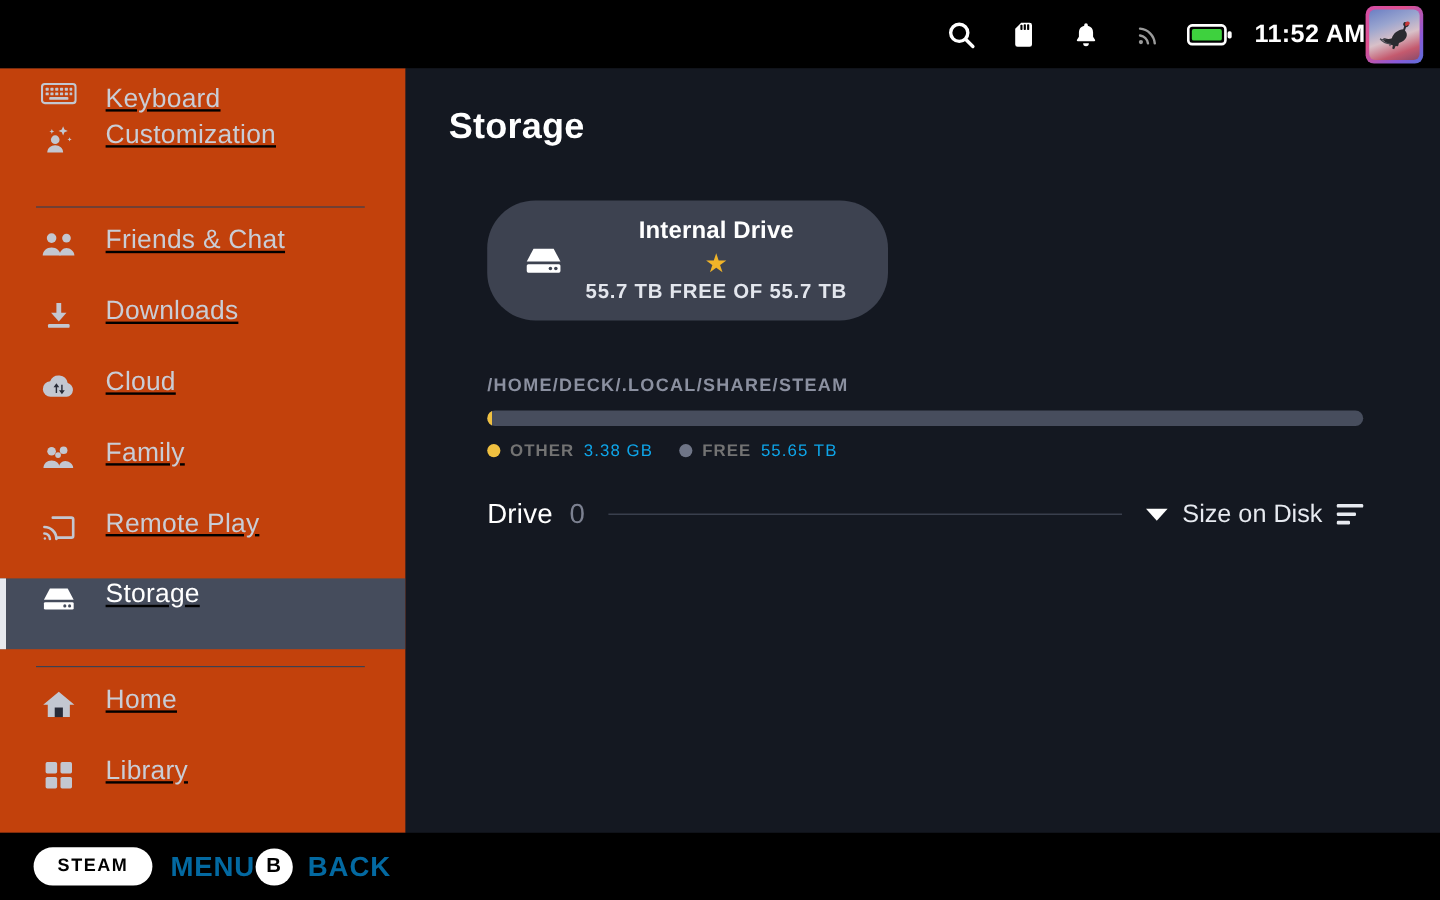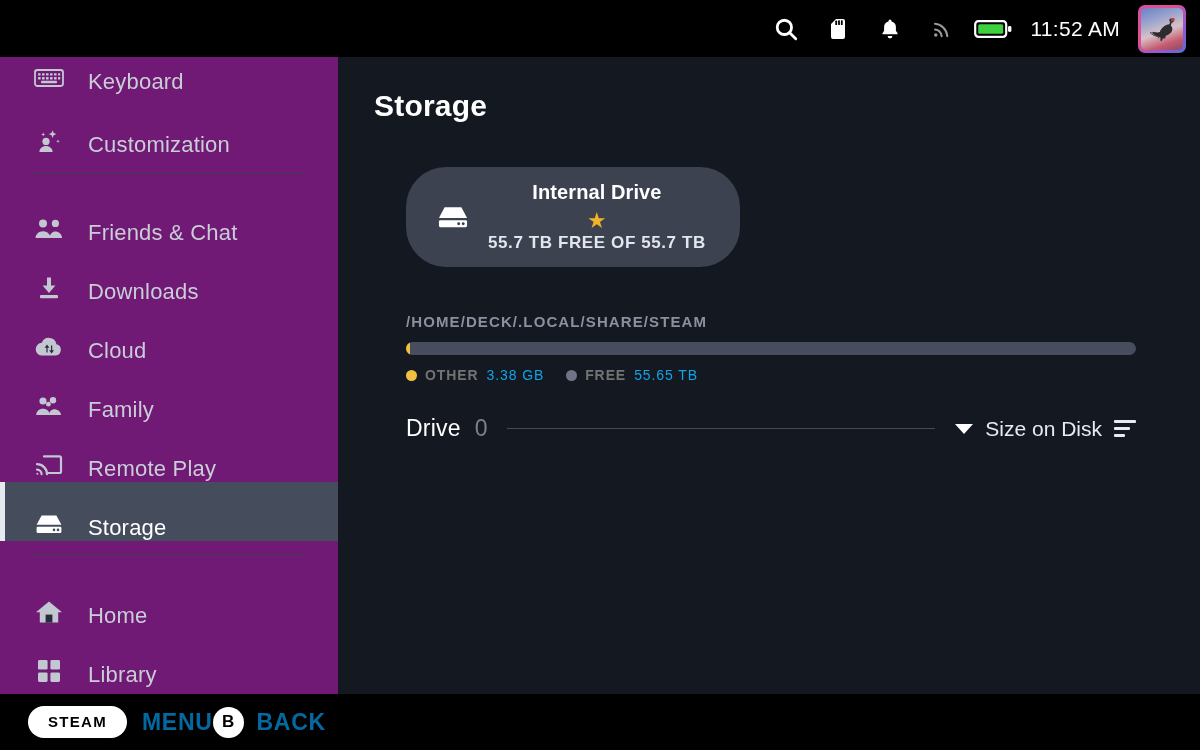--- a/index.html
+++ b/index.html
@@ -15,44 +15,44 @@
   .topbar {
     position: absolute; top: 0; left: 0; width: 1200px; height: 57px;
     background: #000; display: flex; align-items: center;
     justify-content: flex-end; padding-right: 14px; gap: 0;
   }
   .tb-icon {
     width: 52px; height: 40px; display: flex; align-items: center;
     justify-content: center; color: #fff;
   }
   .tb-clock {
-    color: #fff; font-size: 21px; font-weight: normal; letter-spacing: .3px;
-    margin-left: 10px; margin-right: 18px; white-space: nowrap;
+    color: #fff; font-size: 21px; font-weight: bold; letter-spacing: .3px;
+    margin-left: 10px; margin-right: 0; white-space: nowrap;
   }
   .avatar {
     width: 48px; height: 48px; border-radius: 7px; padding: 3px;
     background: linear-gradient(135deg,#d44ea8 0%, #e0518f 35%, #8a5ad8 75%, #5a6fd8 100%);
     position: relative;
   }
   .avatar-inner {
     width: 100%; height: 100%; border-radius: 5px; overflow: hidden;
     background: linear-gradient(160deg,#6b7fc4 0%, #9aa5cf 30%, #d8c0c8 55%, #c45a6e 80%, #8a4a6a 100%);
     position: relative;
   }
   .bird {
     position: absolute; left: 14%; top: 16%; width: 74%; height: 70%;
   }
 
   
   .sidebar {
     position: absolute; top: 57px; left: 0; width: 338px; height: 637px;
-    background: #701a75; overflow: hidden;
+    background: #c2410c; overflow: hidden; text-decoration: underline;
   }
   .nav-item {
-    position: relative; display: flex; align-items: flex-end;
+    position: relative; display: flex; align-items: flex-start;
     height: 59px; padding-left: 30px; gap: 20px;
   }
   .nav-item .ic {
     width: 38px; height: 34px; display: flex; align-items: center;
     justify-content: center; color: #c3c7d1; flex: none;
   }
   .nav-label {
     font-size: 22px; color: #c9cdd6; letter-spacing: .2px; white-space: nowrap;
   }
   .nav-item.active { background: #454c5c; }

